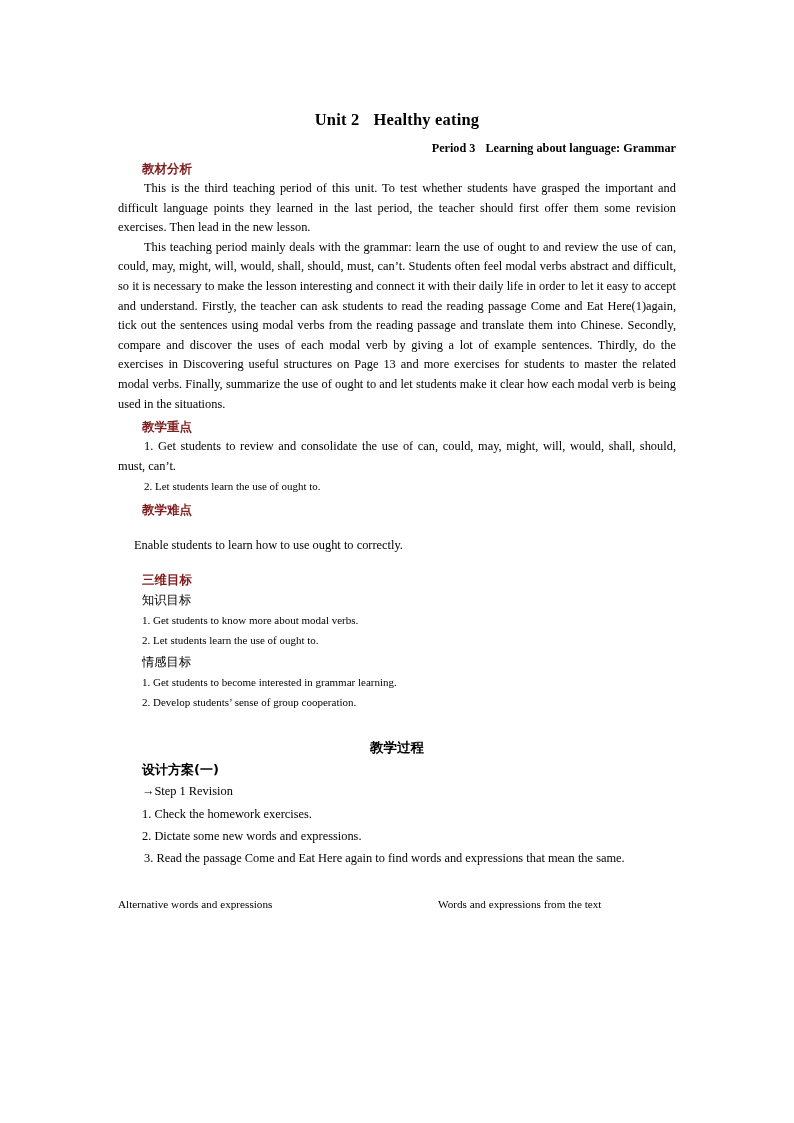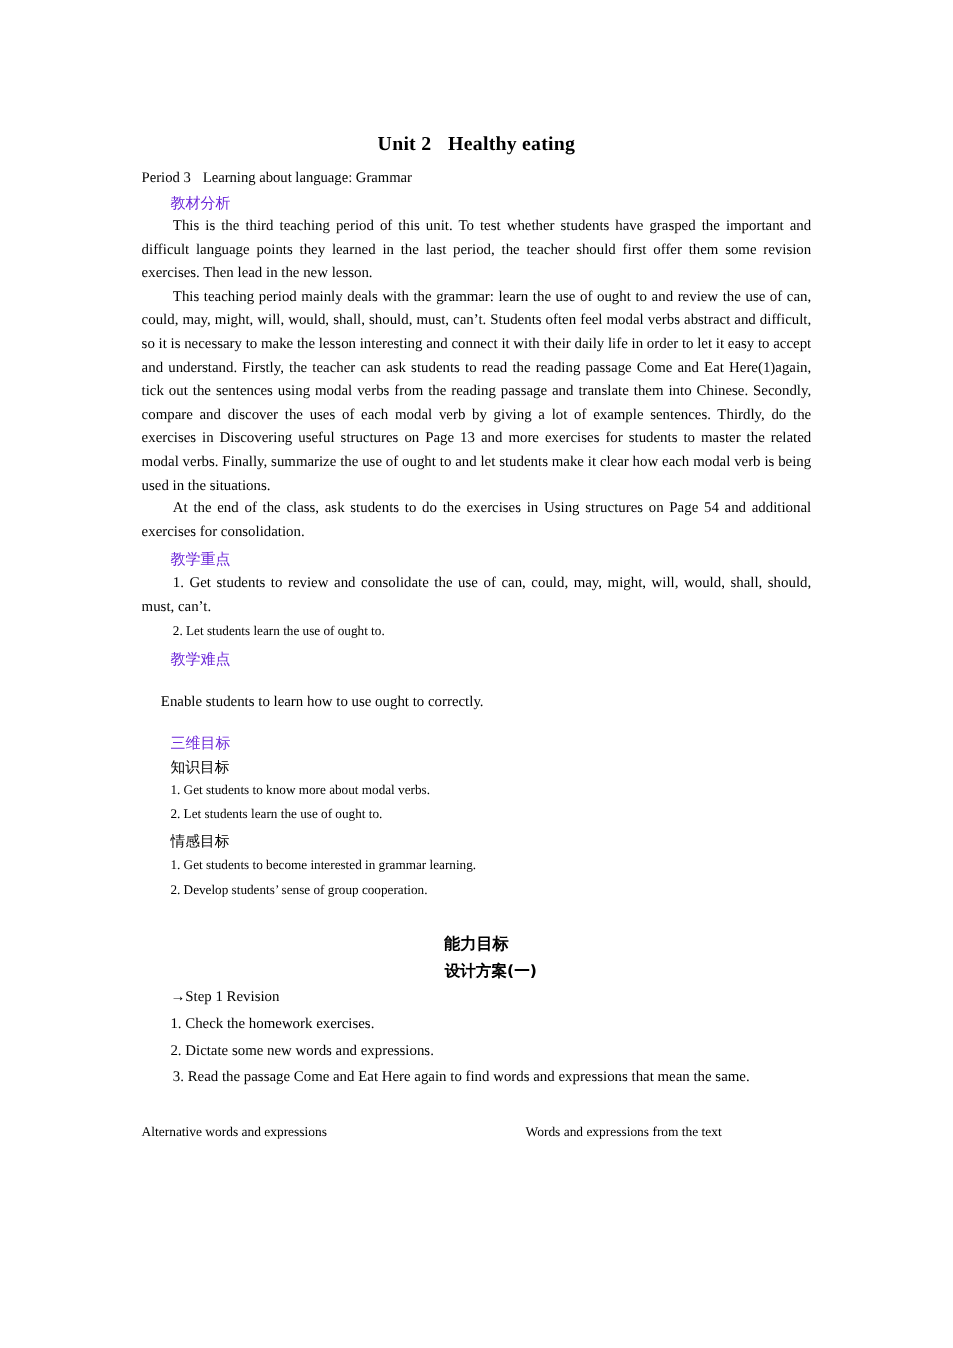--- a/index.html
+++ b/index.html
@@ -27,41 +27,41 @@
     font-weight: bold;
     font-size: 16.5px;
     letter-spacing: 0.2px;
     margin: 14px 0 0 0;
   }
   .doc-title .gap {
     display: inline-block;
     width: 14px;
   }
   .period-line {
-    text-align: left;
-    font-weight: normal;
+    text-align: right;
+    font-weight: bold;
     font-size: 12.2px;
     margin: 11px 0 0 0;
   }
   .period-line .gap {
     display: inline-block;
     width: 10px;
   }
   .section-center-cn {
     text-align: center;
     font-family: "DejaVu Sans", sans-serif;
     font-weight: bold;
     font-size: 13px;
     margin: 1px 0 0 0;
   }
   .heading-cn {
     font-family: "DejaVu Sans", sans-serif;
-    font-weight: normal;
+    font-weight: bold;
     font-size: 12.5px;
-    color: #6d28d9;
+    color: #7f1d1d;
     margin: 5px 0 1px 24px;
   }
   .heading-cn-sub {
     font-family: "DejaVu Sans", sans-serif;
     font-size: 12.3px;
     margin: 3px 0 1px 24px;
   }
   p.body {
     font-size: 12.4px;
     line-height: 19.6px;
@@ -95,21 +95,20 @@
     font-family: "DejaVu Sans", sans-serif;
     font-weight: bold;
     font-size: 13.5px;
     margin: 26px 0 4px 0;
   }
   .plan-head {
     font-family: "DejaVu Sans", sans-serif;
     font-weight: bold;
     font-size: 13px;
     margin: 2px 0 0 24px;
-    text-align: center;
   }
   .step-line {
     font-size: 12.4px;
     line-height: 20.6px;
     margin: 2px 0 0 24px;
   }
   .two-col {
     display: flex;
     margin-top: 30px;
     font-size: 11.2px;
@@ -134,40 +133,39 @@
   <div class="period-line">
     <span>Period 3</span><span class="gap"></span><span>Learning about language: Grammar</span>
   </div>
 
   <div class="section-center-cn"></div>
 
   <div class="heading-cn">教材分析</div>
 
   <p class="body indent">This is the third teaching period of this unit. To test whether students have grasped the important and difficult language points they learned in the last period, the teacher should first offer them some revision exercises. Then lead in the new lesson.</p>
   <p class="body indent para-block">This teaching period mainly deals with the grammar: learn the use of ought to and review the use of can, could, may, might, will, would, shall, should, must, can’t. Students often feel modal verbs abstract and difficult, so it is necessary to make the lesson interesting and connect it with their daily life in order to let it easy to accept and understand. Firstly, the teacher can ask students to read the reading passage Come and Eat Here(1)again, tick out the sentences using modal verbs from the reading passage and translate them into Chinese. Secondly, compare and discover the uses of each modal verb by giving a lot of example sentences. Thirdly, do the exercises in Discovering useful structures on Page 13 and more exercises for students to master the related modal verbs. Finally, summarize the use of ought to and let students make it clear how each modal verb is being used in the situations.</p>
-  <p class="body indent para-block">At the end of the class, ask students to do the exercises in Using structures on Page 54 and additional exercises for consolidation.</p>
 
   <div class="heading-cn">教学重点</div>
   <p class="body indent">1. Get students to review and consolidate the use of can, could, may, might, will, would, shall, should, must, can’t.</p>
   <p class="list-line indent-first">2. Let students learn the use of ought to.</p>
 
   <div class="heading-cn">教学难点</div>
   <p class="tight">Enable students to learn how to use ought to correctly.</p>
 
   <div class="heading-cn">三维目标</div>
   <div class="heading-cn-sub">知识目标</div>
   <p class="list-line">1. Get students to know more about modal verbs.</p>
   <p class="list-line">2. Let students learn the use of ought to.</p>
 
 
   <div class="heading-cn-sub">情感目标</div>
   <p class="list-line">1. Get students to become interested in grammar learning.</p>
   <p class="list-line">2. Develop students’ sense of group cooperation.</p>
 
-  <div class="center-cn-big">能力目标</div>
+  <div class="center-cn-big">教学过程</div>
 
   <div class="plan-head">设计方案(一)</div>
   <div class="step-line">→Step 1 Revision</div>
   <div class="step-line">1. Check the homework exercises.</div>
   <div class="step-line">2. Dictate some new words and expressions.</div>
   <p class="body indent" style="margin-top:2px;">3. Read the passage Come and Eat Here again to find words and expressions that mean the same.</p>
 
   <div class="two-col">
     <div class="col-a">Alternative words and expressions</div>
     <div class="col-b">Words and expressions from the text</div>

